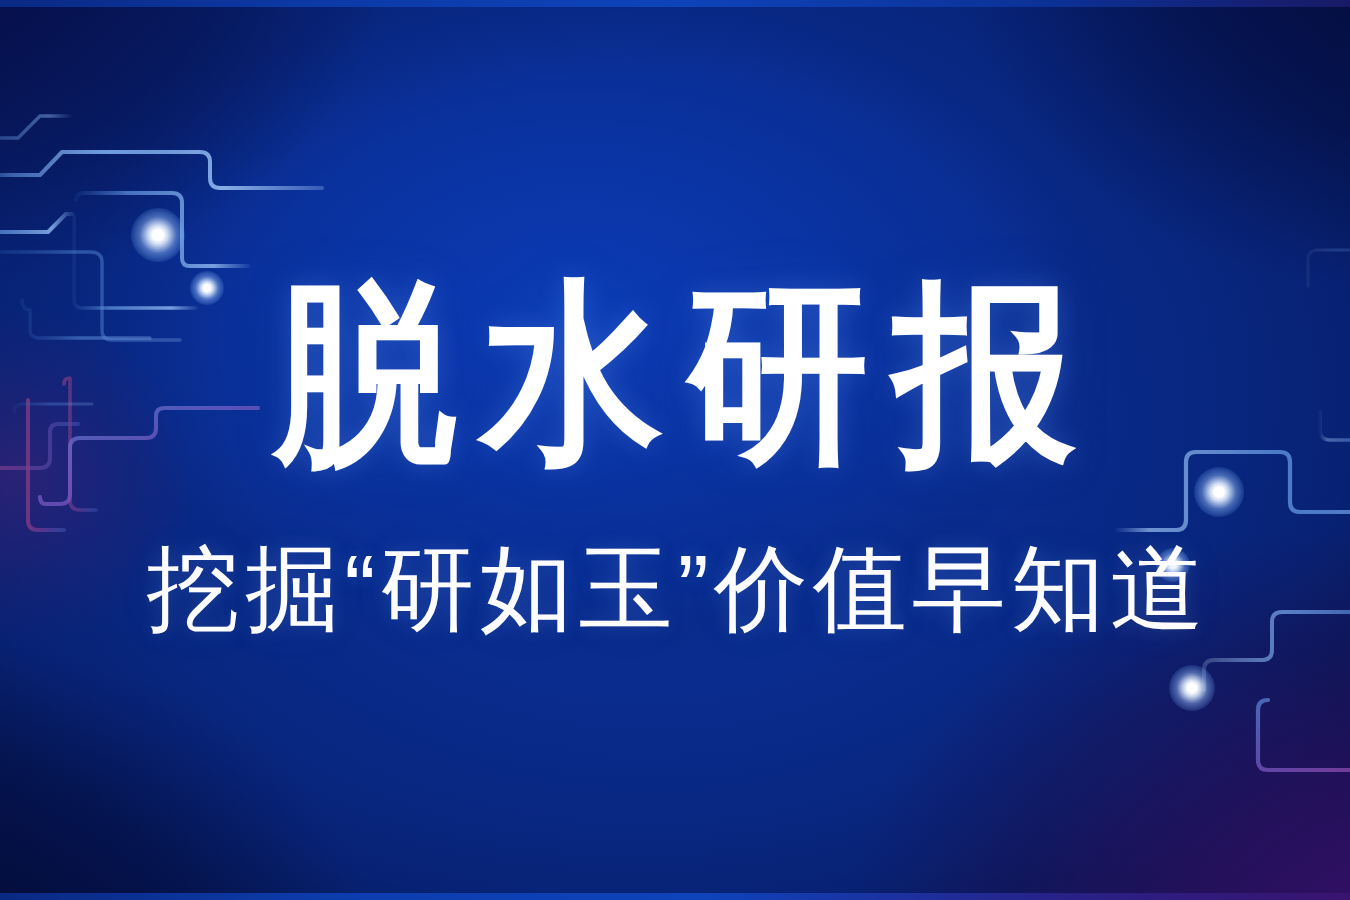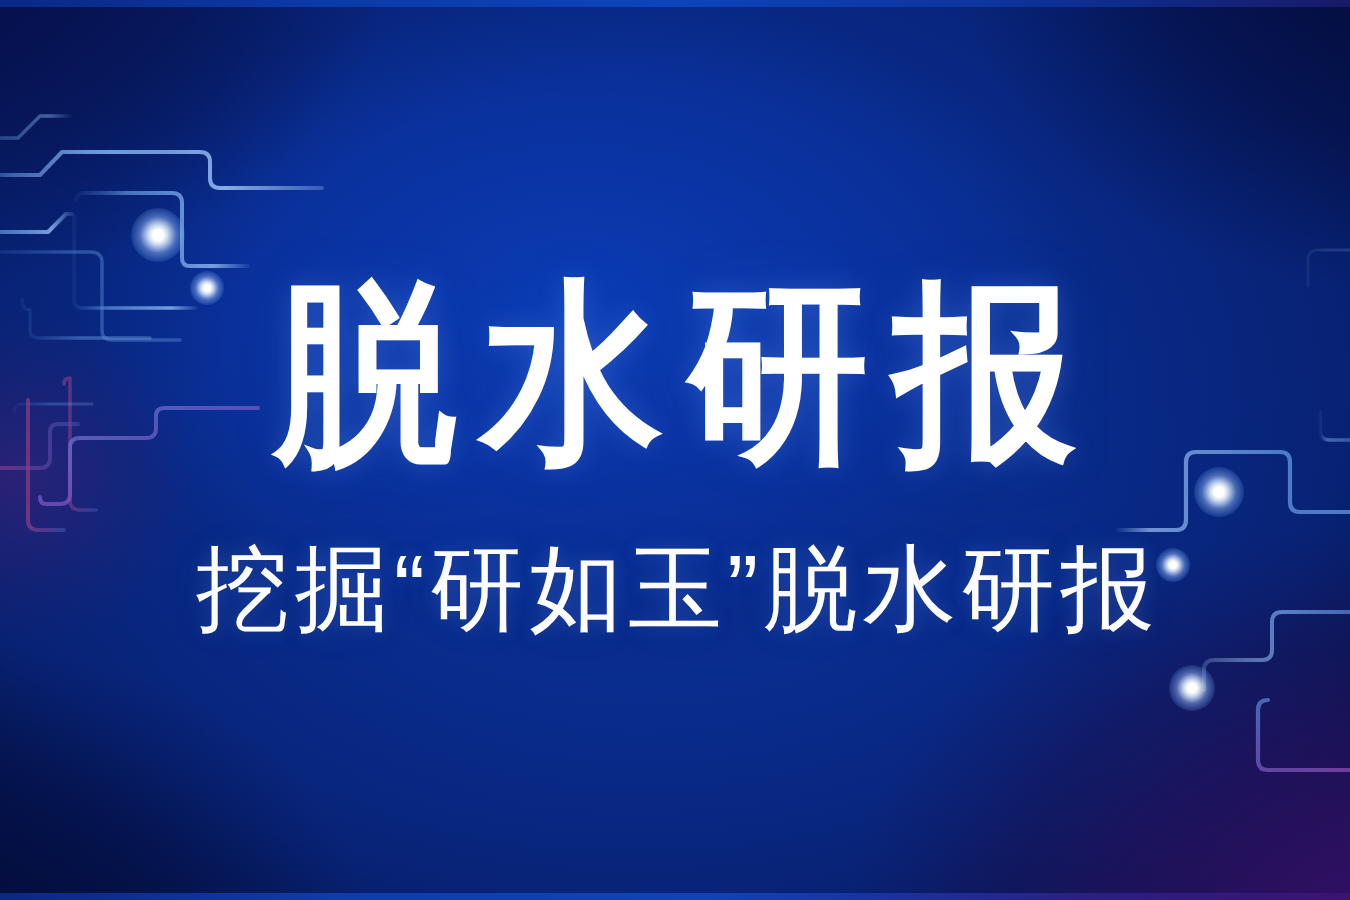--- a/index.html
+++ b/index.html
@@ -273,16 +273,16 @@
   <div class="glow" style="left:190px; top:271px; width:34px; height:34px;"></div>
   <div class="glow" style="left:1194px; top:467px; width:50px; height:50px;"></div>
   <div class="glow" style="left:1156px; top:548px; width:34px; height:34px;"></div>
   <div class="glow" style="left:1169px; top:665px; width:46px; height:46px;"></div>
 
   <div class="bg-layer bg-edge-top"></div>
   <div class="bg-layer bg-edge-bottom"></div>
 
   <div class="text-wrap">
     <div class="title">脱水研报</div>
-    <div class="subtitle">挖掘“研如玉”脱水研报</div>
+    <div class="subtitle">挖掘“研如玉”价值早知道</div>
   </div>
 
 </div>
 
 </body></html>

